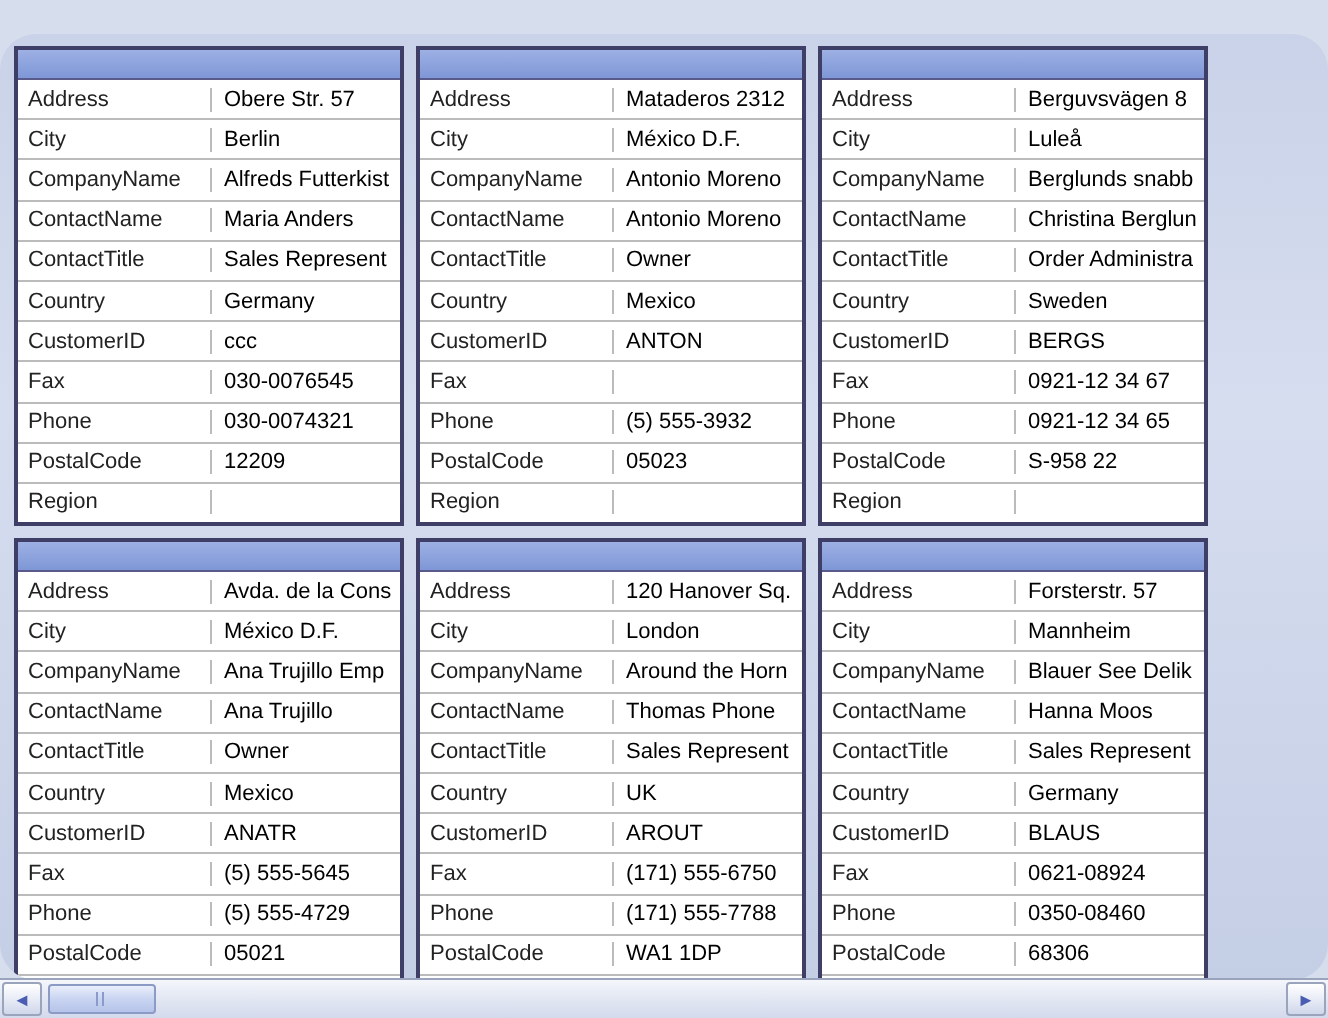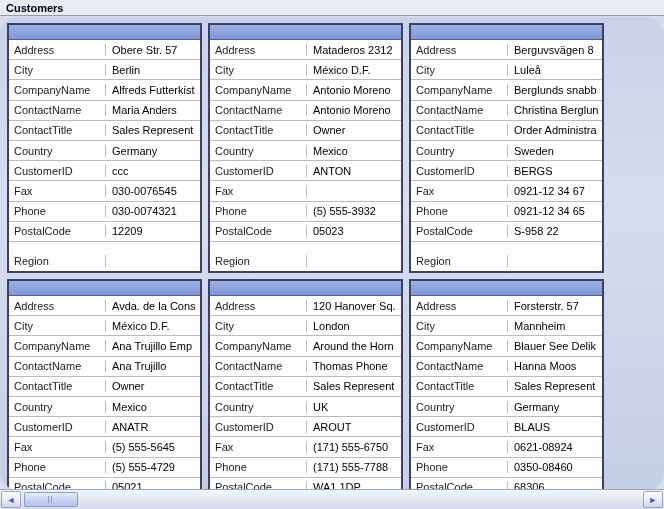--- a/index.html
+++ b/index.html
@@ -51,21 +51,21 @@
     height: 14px;
     background: linear-gradient(180deg, #9db0e4 0%, #7f97d7 100%);
     border-bottom: 1px solid #5a5a8a;
   }
   .row {
     display: flex;
     align-items: center;
     height: 19.2px;
     border-bottom: 1px solid #bbb;
   }
-  .row:last-child { border-bottom: none; margin-top: 10px; }
+  .row:last-child { border-bottom: none; }
   .k {
     width: 86px;
     padding: 0 5px;
     color: #222;
     border-right: 1px solid #bbb;
     white-space: nowrap;
     overflow: hidden;
   }
   .v {
     flex: 1;
@@ -120,21 +120,20 @@
     position:absolute;
     top:3px; bottom:3px; left:45%;
     width:6px;
     background: repeating-linear-gradient(90deg,#8a9acb 0 1px, transparent 1px 3px);
   }
 </style>
 </head>
 <body>
 
 <div class="app">
-  <div class="title">Customers</div>
 
   <div class="workspace">
     <div class="grid" id="grid">
         <div class="card">
           <div class="card-head"></div>
           <div class="row">
             <div class="k">Address</div>
             <div class="v">Obere Str. 57</div>
           </div>
           <div class="row">

